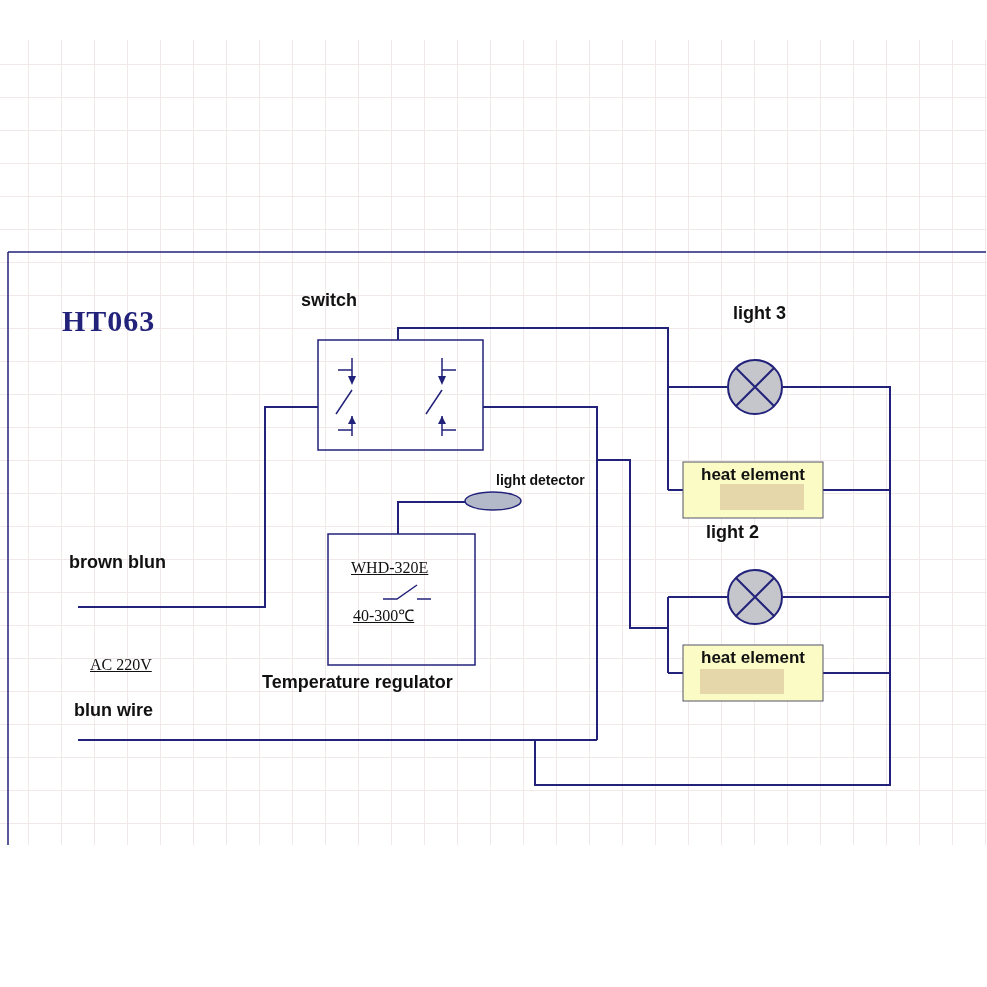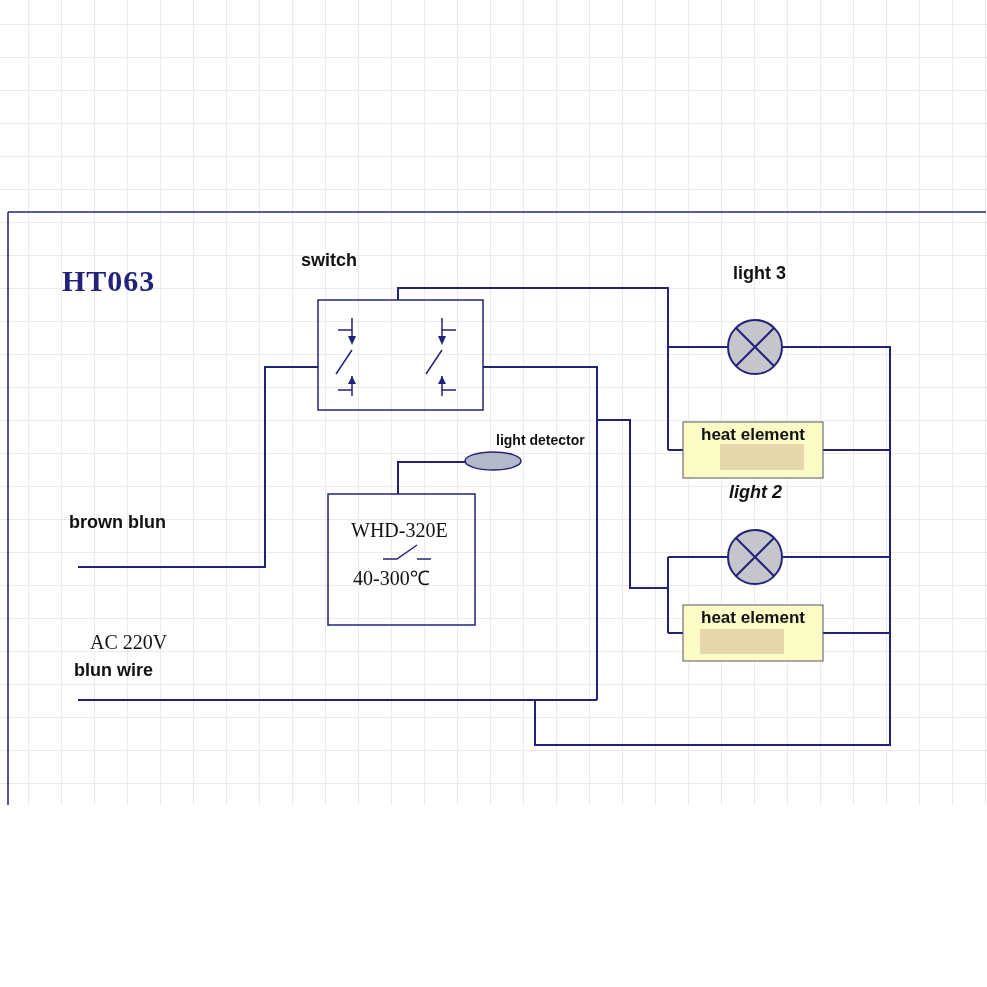--- a/index.html
+++ b/index.html
@@ -18,36 +18,37 @@
     position:relative;
     width:987px;height:805px;
     overflow:hidden;
     background-color:#ffffff;
     background-image:
       linear-gradient(var(--grid) 1px, transparent 1px),
       linear-gradient(90deg, var(--grid) 1px, transparent 1px);
     background-size:33px 33px;
     background-position:-5px -9px;
     font-family:"Liberation Sans",sans-serif;
+    margin-top:40px;
   }
   .screen svg{position:absolute;left:0;top:0;}
   .wire{fill:none;stroke:var(--wire);stroke-width:2;}
   .thin{stroke-width:1.5;}
   .box{fill:none;stroke:var(--wire);stroke-width:1.5;}
   .lamp{fill:var(--lamp_fill);stroke:var(--wire);stroke-width:2;}
   .lampx{fill:none;stroke:var(--wire);stroke-width:2;}
   .he{fill:var(--he_fill);stroke:var(--he_border);stroke-width:1;}
   .shade{fill:var(--he_shade);stroke:none;}
   .detector{fill:var(--detector_fill);stroke:var(--wire);stroke-width:1.5;}
   .arrow{fill:var(--wire);stroke:none;}
   .label{position:absolute;color:var(--text);font-weight:bold;white-space:nowrap;line-height:1.15;}
   .b18{font-size:18px;}
   .b14{font-size:14px;}
   .he-label{font-size:17px;text-align:center;}
-  .serif15{font-family:"Liberation Serif",serif;font-weight:normal;font-size:20px;}
+  .serif15{font-family:"Liberation Serif",serif;font-weight:normal;font-size:16px;text-decoration:underline;}
   .title{font-family:"Liberation Serif",serif;font-size:30px;font-weight:600;color:var(--title);letter-spacing:1px;}
 </style>
 </head>
 <body>
 
 <div class="screen">
 
   <svg width="987" height="987" viewBox="0 0 987 987">
 
     <g>
@@ -115,32 +116,33 @@
     </g>
 
   </svg>
 
   <div class="label title" style="left:62px;top:264px;">HT063</div>
 
   <div class="label b18" style="left:301px;top:250px;">switch</div>
 
   <div class="label b18" style="left:733px;top:263px;">light 3</div>
 
-  <div class="label b18" style="left:729px;top:482px;font-style:italic;">light 2</div>
+  <div class="label b18" style="left:706px;top:482px;">light 2</div>
 
   <div class="label he-label" style="left:683px;top:425px;width:140px;">heat element</div>
 
   <div class="label he-label" style="left:683px;top:608px;width:140px;">heat element</div>
 
   <div class="label b14" style="left:496px;top:432px;">light detector</div>
 
   <div class="label b18" style="left:69px;top:512px;">brown blun</div>
 
-  <div class="label serif15" style="left:90px;top:631px;">AC 220V</div>
+  <div class="label serif15" style="left:90px;top:616px;">AC 220V</div>
 
   <div class="label b18" style="left:74px;top:660px;">blun wire</div>
 
+  <div class="label b18" style="left:262px;top:632px;">Temperature regulator</div>
 
   <div class="label serif15" style="left:351px;top:519px;">WHD-320E</div>
 
   <div class="label serif15" style="left:353px;top:567px;">40-300℃</div>
 
 </div>
 
 </body></html>

